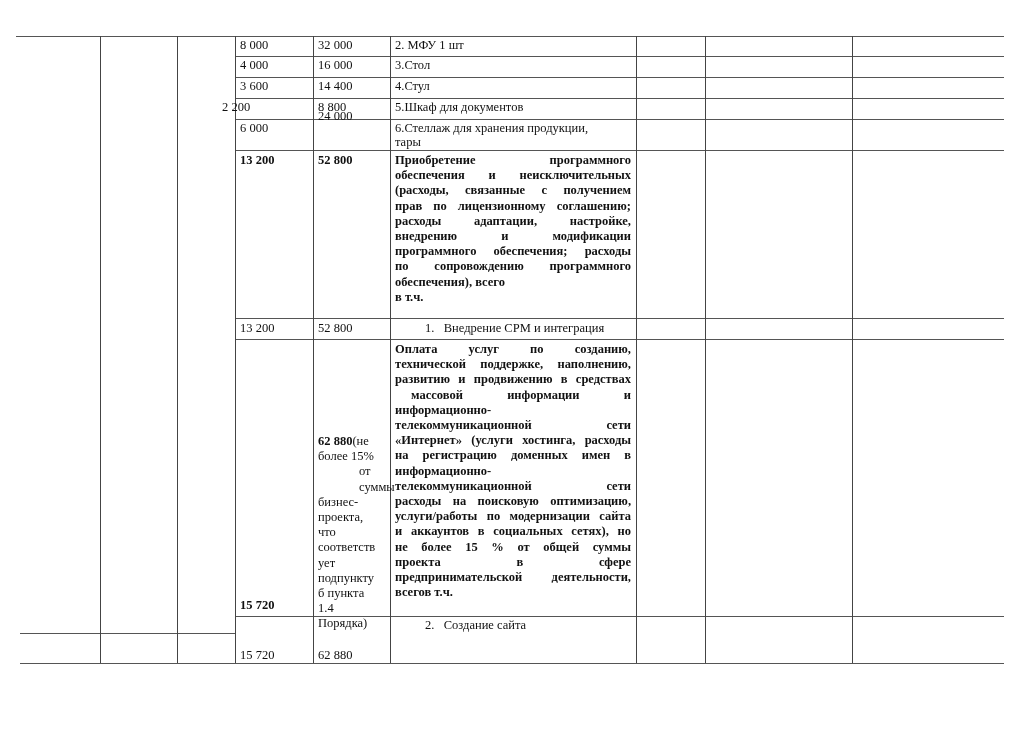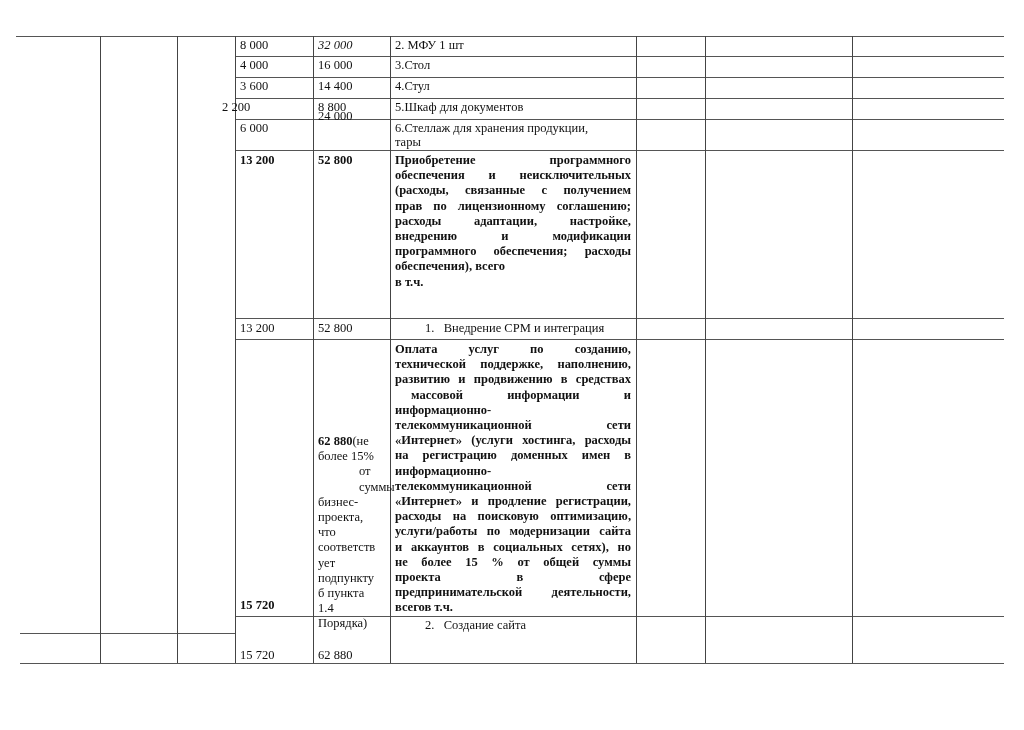--- a/index.html
+++ b/index.html
@@ -32,21 +32,21 @@
   <div class="vline" style="left:100px; top:36px; height:627px;"></div>
   <div class="vline" style="left:177px; top:36px; height:627px;"></div>
   <div class="vline" style="left:235px; top:36px; height:627px;"></div>
   <div class="vline" style="left:313px; top:36px; height:627px;"></div>
   <div class="vline" style="left:390px; top:36px; height:627px;"></div>
   <div class="vline" style="left:636px; top:36px; height:627px;"></div>
   <div class="vline" style="left:705px; top:36px; height:627px;"></div>
   <div class="vline" style="left:852px; top:36px; height:627px;"></div>
 
   <div class="cell" style="left:240px; top:38px;">8 000</div>
-  <div class="cell" style="left:318px; top:38px;font-style:italic;">32 000</div>
+  <div class="cell" style="left:318px; top:38px;">32 000</div>
   <div class="cell" style="left:395px; top:38px;">2. МФУ 1 шт</div>
 
   <div class="cell" style="left:240px; top:58px;">4 000</div>
   <div class="cell" style="left:318px; top:58px;">16 000</div>
   <div class="cell" style="left:395px; top:58px;">3.Стол</div>
 
   <div class="cell" style="left:240px; top:79px;">3 600</div>
   <div class="cell" style="left:318px; top:79px;">14 400</div>
   <div class="cell" style="left:395px; top:79px;">4.Стул</div>
 
@@ -62,20 +62,21 @@
   <div class="cell b" style="left:240px; top:153px;">13 200</div>
   <div class="cell b" style="left:318px; top:153px;">52 800</div>
   <div style="position:absolute; left:395px; top:153px; width:236px;">
     <div class="cell b just" style="position:relative;">Приобретение программного</div>
     <div class="cell b just" style="position:relative;">обеспечения и неисключительных</div>
     <div class="cell b just" style="position:relative;">(расходы, связанные с получением</div>
     <div class="cell b just" style="position:relative;">прав по лицензионному соглашению;</div>
     <div class="cell b just" style="position:relative;">расходы адаптации, настройке,</div>
     <div class="cell b just" style="position:relative;">внедрению и модификации</div>
     <div class="cell b just" style="position:relative;">программного обеспечения; расходы</div>
+    <div class="cell b just" style="position:relative;">по сопровождению программного</div>
     <div class="cell b" style="position:relative;">обеспечения), всего</div>
     <div class="cell b" style="position:relative;">в т.ч.</div>
   </div>
 
   <div class="cell" style="left:240px; top:321px;">13 200</div>
   <div class="cell" style="left:318px; top:321px;">52 800</div>
   <div class="cell" style="left:425px; top:321px; white-space:pre;">1.   Внедрение СРМ и интеграция</div>
 
   <div class="cell b" style="left:240px; top:598px;">15 720</div>
   <div style="position:absolute; left:318px; top:434px; width:72px;">
@@ -96,21 +97,20 @@
     <div class="cell b just" style="position:relative;">Оплата услуг по созданию,</div>
     <div class="cell b just" style="position:relative;">технической поддержке, наполнению,</div>
     <div class="cell b just" style="position:relative;">развитию и продвижению в средствах</div>
     <div class="cell b just" style="position:relative;margin-left:16px;">массовой информации и</div>
     <div class="cell b" style="position:relative;">информационно-</div>
     <div class="cell b just" style="position:relative;">телекоммуникационной сети</div>
     <div class="cell b just" style="position:relative;">«Интернет» (услуги хостинга, расходы</div>
     <div class="cell b just" style="position:relative;">на регистрацию доменных имен в</div>
     <div class="cell b" style="position:relative;">информационно-</div>
     <div class="cell b just" style="position:relative;">телекоммуникационной сети</div>
-    <div class="cell b just" style="position:relative;">«Интернет» и продление регистрации,</div>
     <div class="cell b just" style="position:relative;">расходы на поисковую оптимизацию,</div>
     <div class="cell b just" style="position:relative;">услуги/работы по модернизации сайта</div>
     <div class="cell b just" style="position:relative;">и аккаунтов в социальных сетях), но</div>
     <div class="cell b just" style="position:relative;">не более 15 % от общей суммы</div>
     <div class="cell b just" style="position:relative;">проекта в сфере</div>
     <div class="cell b just" style="position:relative;">предпринимательской деятельности,</div>
     <div class="cell b" style="position:relative;">всегов т.ч.</div>
   </div>
 
   <div class="cell" style="left:240px; top:648px;">15 720</div>

